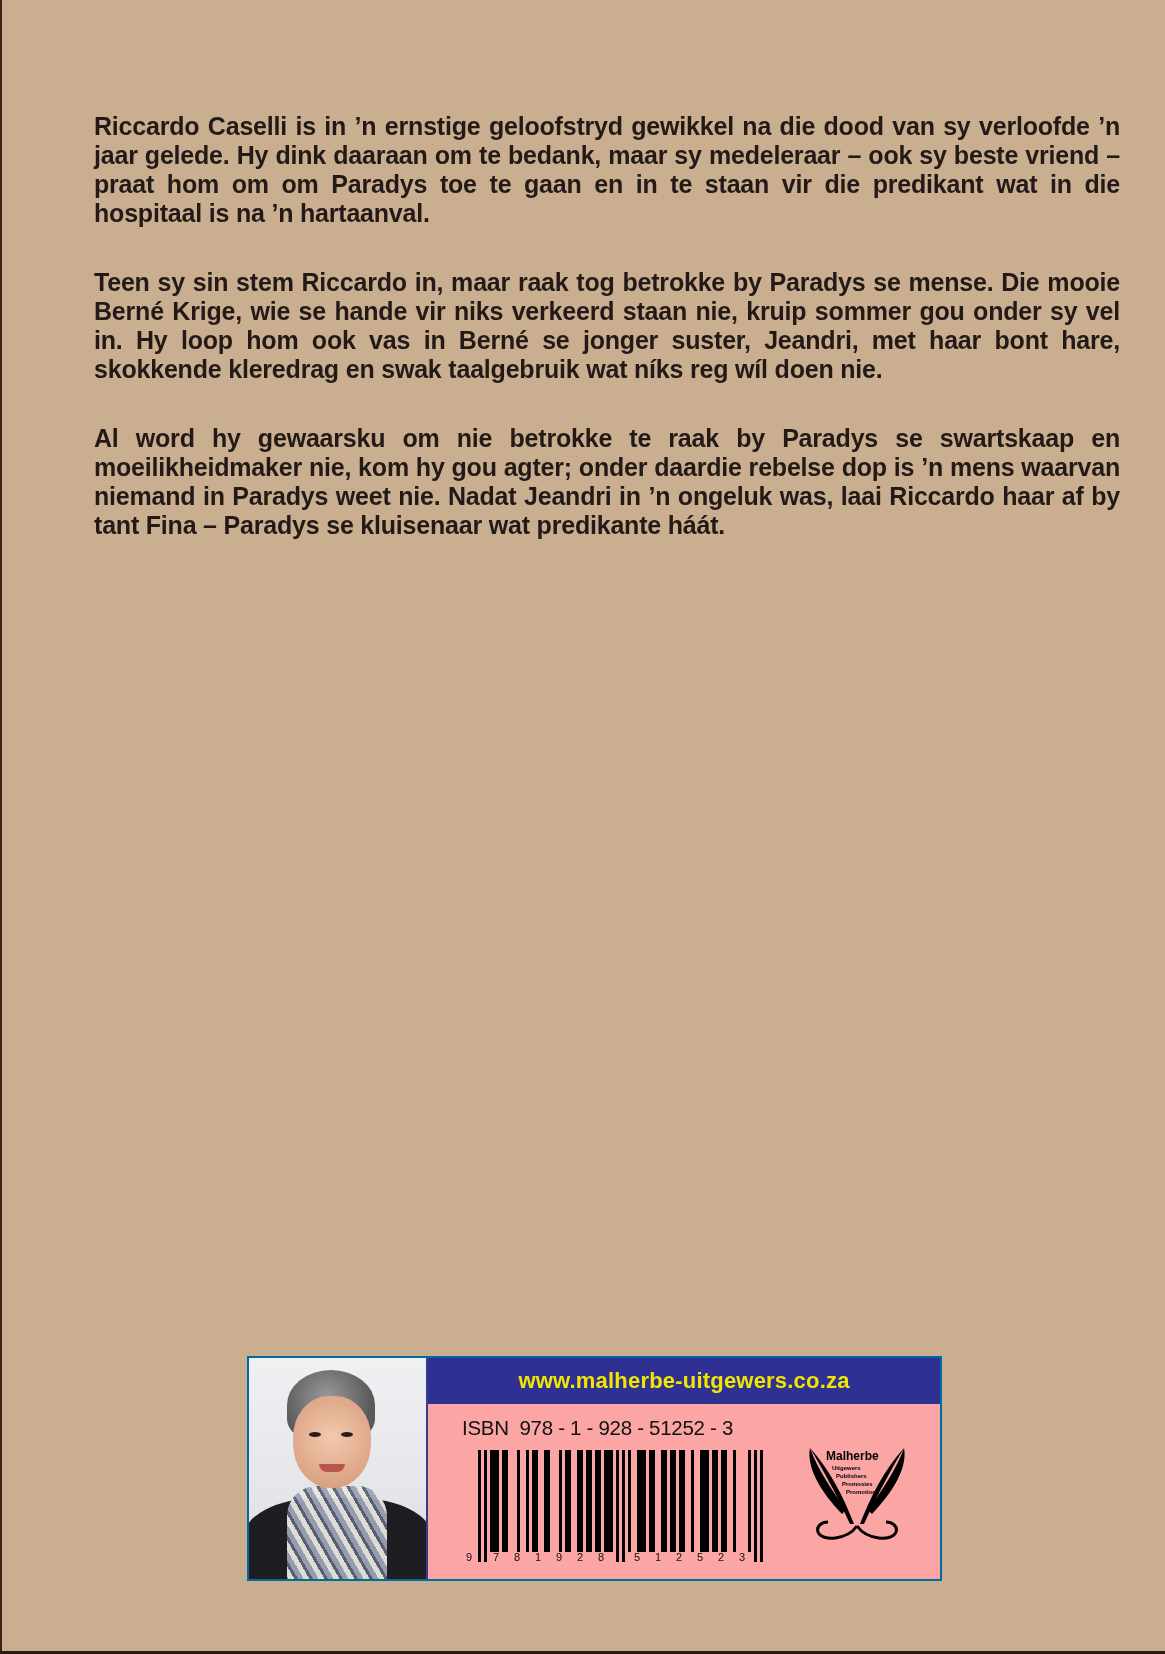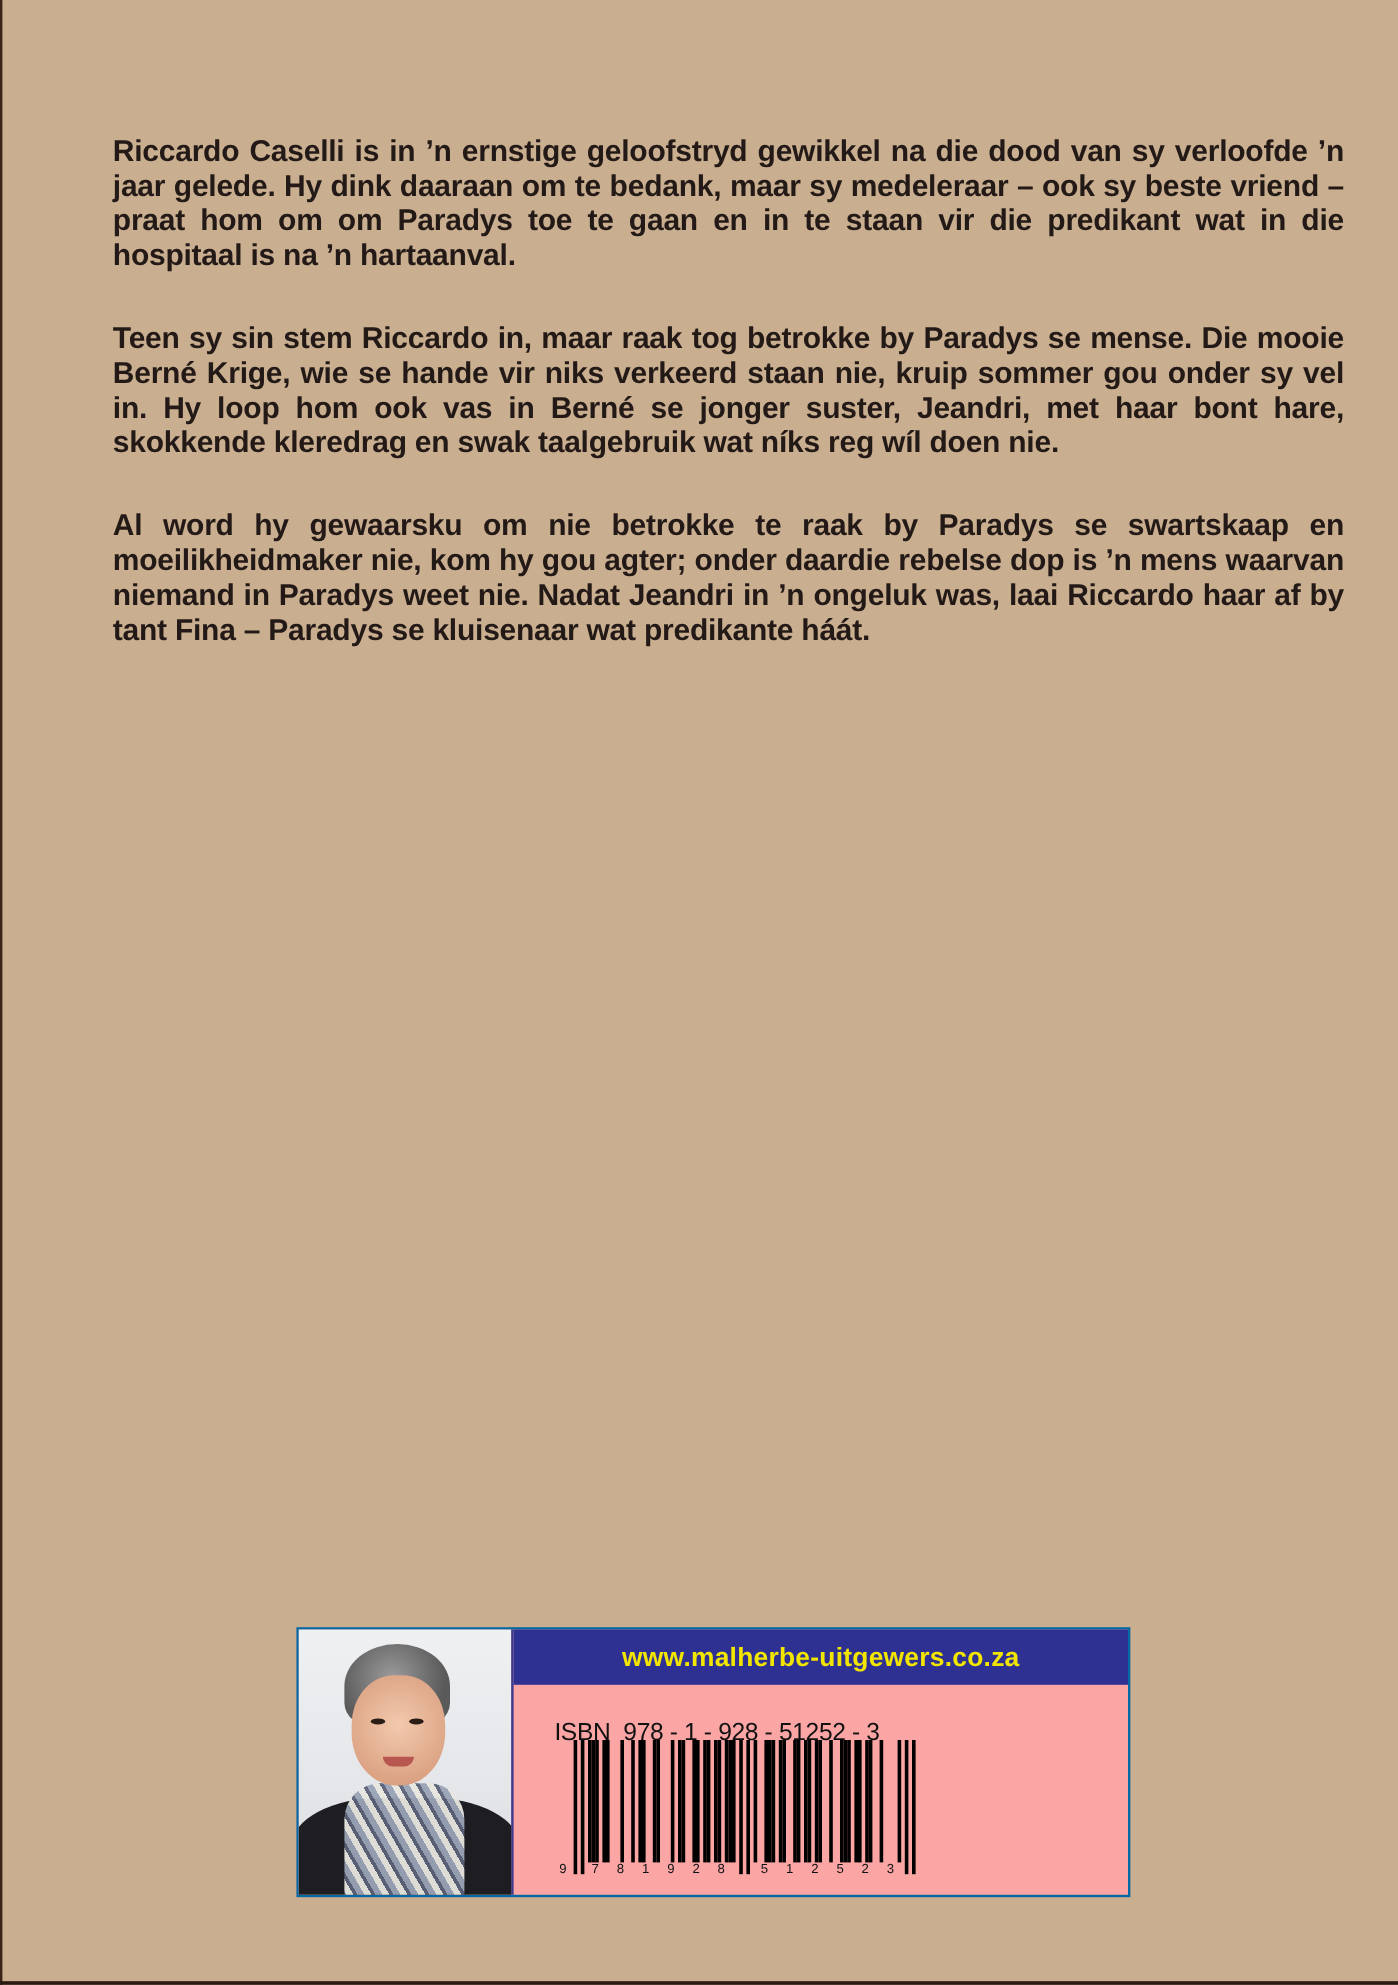--- a/index.html
+++ b/index.html
@@ -30,21 +30,21 @@
   .photo .eye { position: absolute; top: 74px; width: 12px; height: 5px; border-radius: 50%; background: #2b1c16; }
   .photo .mouth { position: absolute; left: 70px; top: 106px; width: 26px; height: 8px; border-radius: 0 0 14px 14px; background: #b8574f; }
   .photo .jacket { position: absolute; left: -6px; top: 140px; width: 190px; height: 100px; border-radius: 40% 40% 0 0; background: #1d1d22; }
   .photo .scarf { position: absolute; left: 38px; top: 128px; width: 100px; height: 100px; border-radius: 30% 30% 10% 10%; background: repeating-linear-gradient(60deg, #9aa3b6 0 5px, #e7e6df 5px 10px, #5b6278 10px 13px); opacity: .95; }
   .url-band {
     position: absolute; left: 179px; top: 0; width: 512px; height: 46px;
     background: #2E3192; color: #F2E600; font-weight: bold; font-size: 22px;
     display: flex; align-items: center; justify-content: center; letter-spacing: 0.2px;
   }
   .isbn {
-    position: absolute; left: 213px; top: 74px; font-size: 20.5px; color: #111; letter-spacing: -0.3px;
+    position: absolute; left: 213px; top: 58px; font-size: 20.5px; color: #111; letter-spacing: -0.3px;
     white-space: pre;
   }
   .barcode { position: absolute; left: 217px; top: 92px; width: 302px; height: 112px; }
   .barcode svg { display: block; }
   .logo { position: absolute; left: 543px; top: 80px; width: 130px; height: 112px; }
 </style>
 </head>
 <body>
 
 <div class="edge-left"></div>
@@ -137,13 +137,28 @@
           <text x="168" y="111">5</text>
           <text x="189" y="111">1</text>
           <text x="210" y="111">2</text>
           <text x="231" y="111">5</text>
           <text x="252" y="111">2</text>
           <text x="273" y="111">3</text>
         </g>
     </svg>
   </div>
 
+  <div class="logo">
+    <svg width="130" height="112" viewBox="0 0 130 112">
+      <path d="M18 10 C 30 30, 44 55, 58 86 L 62 86 C 52 60, 38 32, 18 10 Z" fill="#000"></path>
+      <path d="M18 10 C 14 30, 30 55, 50 76 L 54 72 C 40 52, 26 32, 18 10 Z" fill="#000"></path>
+      <path d="M112 10 C 100 30, 86 55, 72 86 L 68 86 C 78 60, 92 32, 112 10 Z" fill="#000"></path>
+      <path d="M112 10 C 116 30, 100 55, 80 76 L 76 72 C 90 52, 104 32, 112 10 Z" fill="#000"></path>
+      <path d="M65 88 C 55 102, 30 104, 26 94 C 24 88, 30 84, 36 84" fill="none" stroke="#000" stroke-width="3"></path>
+      <path d="M65 88 C 75 102, 100 104, 104 94 C 106 88, 100 84, 94 84" fill="none" stroke="#000" stroke-width="3"></path>
+      <text x="34" y="22" font-family="Liberation Sans, sans-serif" font-weight="bold" font-size="12" fill="#000">Malherbe</text>
+      <text x="40" y="32" font-family="Liberation Sans, sans-serif" font-weight="bold" font-size="6" fill="#000">Uitgewers</text>
+      <text x="44" y="40" font-family="Liberation Sans, sans-serif" font-weight="bold" font-size="6" fill="#000">Publishers</text>
+      <text x="50" y="48" font-family="Liberation Sans, sans-serif" font-weight="bold" font-size="6" fill="#000">Promosies</text>
+      <text x="54" y="56" font-family="Liberation Sans, sans-serif" font-weight="bold" font-size="6" fill="#000">Promotions</text>
+    </svg>
+  </div>
 </div>
 
 </body></html>

